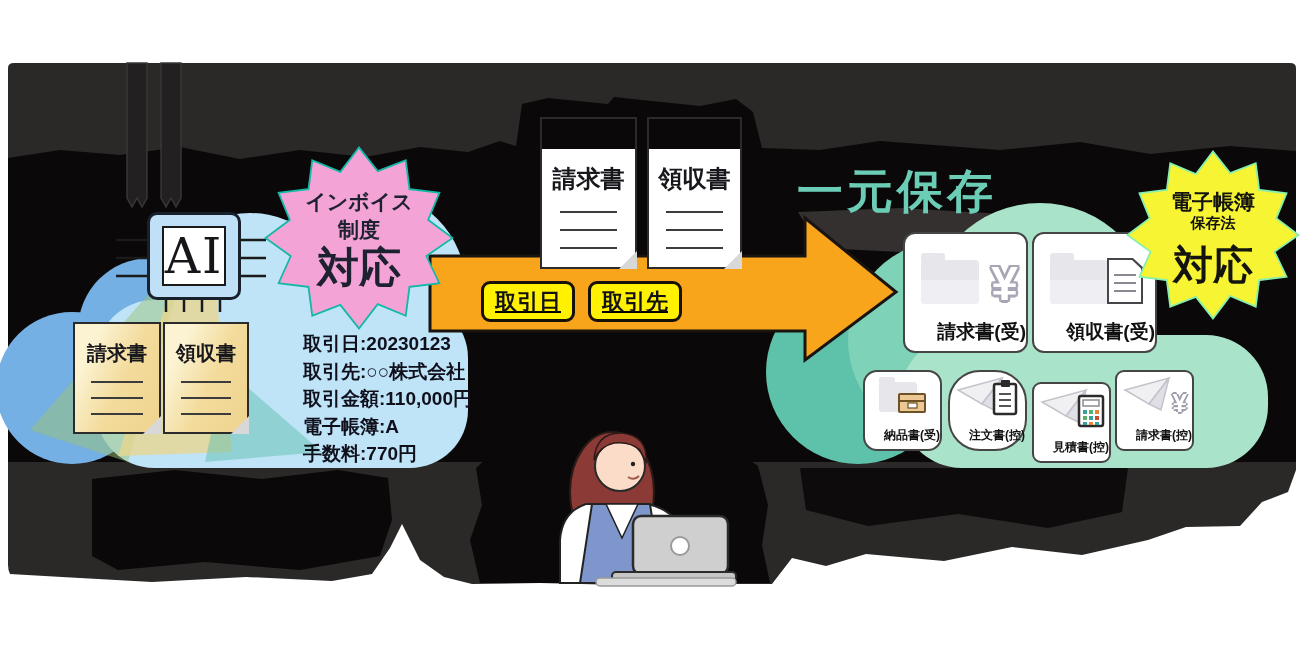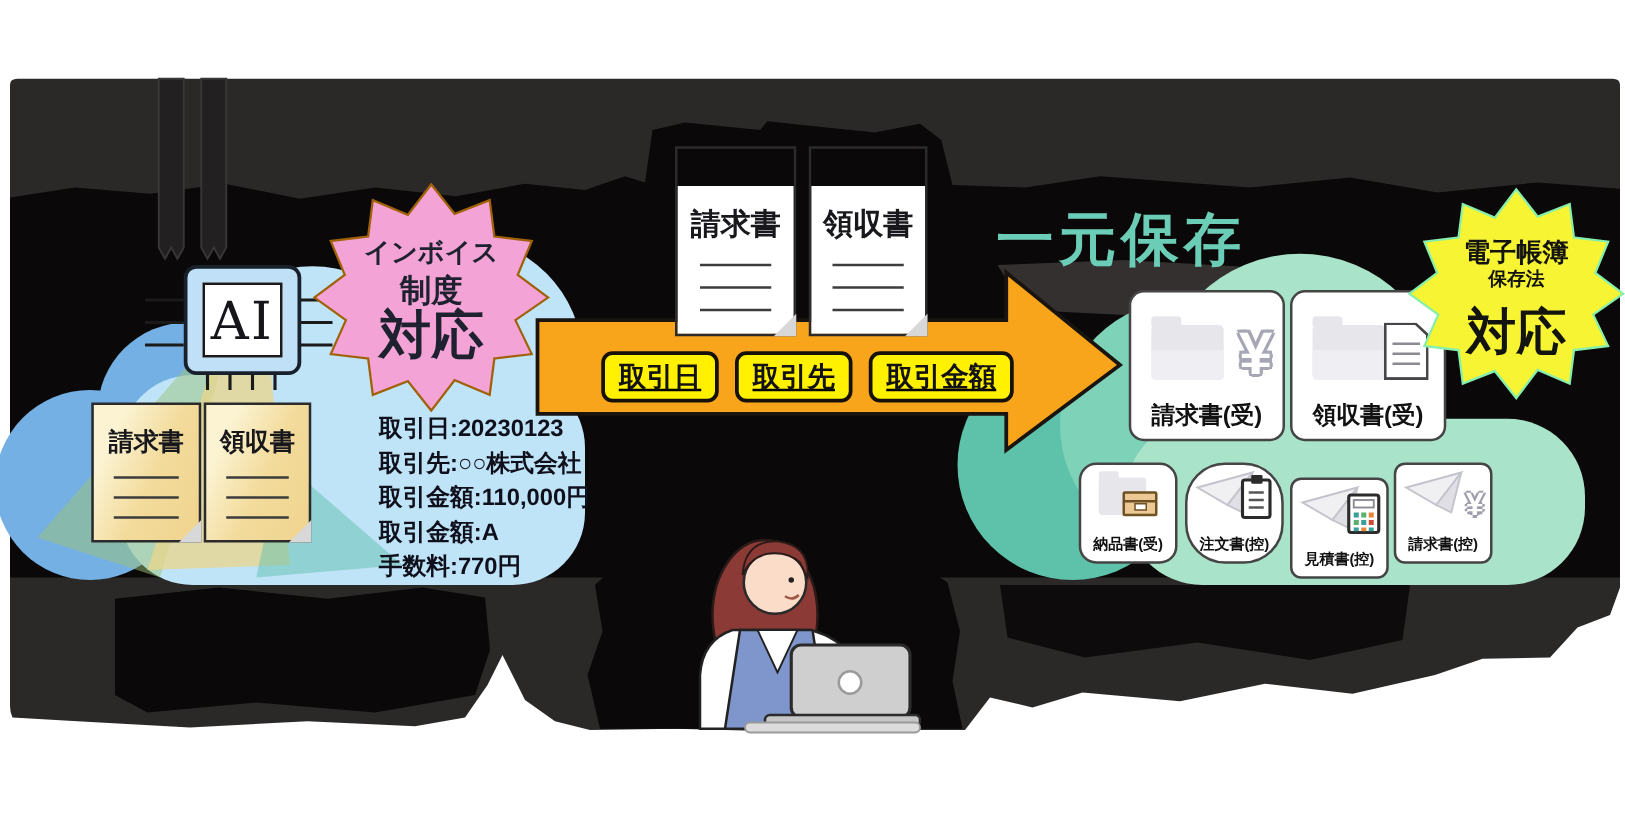--- a/index.html
+++ b/index.html
@@ -6,21 +6,21 @@
   .canvas{position:relative;width:1300px;height:650px;background:#ffffff;overflow:hidden;
           font-family:"Liberation Sans","DejaVu Sans",sans-serif;}
   .abs{position:absolute;}
   svg.bg{position:absolute;left:0;top:0;}
 
   
   .chip{left:147px;top:212px;width:88px;height:82px;background:#BFE0F6;border:3px solid #18202b;
         border-radius:10px;display:flex;align-items:center;justify-content:center;z-index:3;}
   .chip-inner{width:60px;height:56px;background:#ffffff;border:2.5px solid #1a1a1a;
         display:flex;align-items:center;justify-content:center;
-        font-family:"DejaVu Serif","Liberation Serif",serif;font-size:42px;color:#15151a;letter-spacing:2px;}
+        font-family:"DejaVu Serif","Liberation Serif",serif;font-size:49px;color:#15151a;letter-spacing:2px;}
 
   
   .doc{border:2.5px solid #2b2b2b;box-sizing:border-box;z-index:3;}
   .doc .title{text-align:center;font-weight:bold;color:#17171c;}
   .doc .rule{border-top:2.5px solid #3c3c3c;width:62%;margin:0 auto;}
   .fold{position:absolute;right:-2px;bottom:-2px;width:0;height:0;border-style:solid;
         border-width:0 0 18px 18px;border-color:transparent transparent #d8d8d8 transparent;}
   .doc-left{width:88px;height:112px;background:linear-gradient(115deg,#FBF3D2 20%,#F3DB9C 55%,#EFD48E);}
   .doc-left .title{font-size:20px;margin-top:16px;}
   .doc-left .rule{margin-top:14px;border-top-width:2px;}
@@ -29,38 +29,38 @@
   .doc-mid .rule{margin-top:16px;}
 
   
   .info{left:303px;top:330px;z-index:3;color:#10101c;font-weight:bold;font-size:19px;line-height:27.5px;white-space:nowrap;}
 
   
   .star{z-index:6;
     --starclip:polygon(100% 50%,86% 60%,93% 75%,77% 77%,75% 93%,60% 86.5%,50% 100%,40% 87%,25% 93%,23% 77%,7% 75%,13.5% 60%,0% 50%,13% 40%,7% 25%,23% 23%,25% 7%,40% 13.5%,50% 0%,60% 13%,75% 7%,77% 23%,93% 25%,87% 40%);}
   .star, .star-fill{clip-path:var(--starclip);}
   .star-fill{position:absolute;left:3px;top:3px;right:3px;bottom:3px;}
-  .star-pink{left:250px;top:146px;width:190px;height:184px;background:#a16207;}
+  .star-pink{left:264px;top:146px;width:190px;height:184px;background:#14b8a6;}
   .star-pink .star-fill{background:#F3A3D6;}
   .star-yellow{left:1126px;top:150px;width:174px;height:170px;background:#86efac;}
   .star-yellow .star-fill{background:#F7F433;}
   .star-text{position:absolute;left:0;right:0;text-align:center;font-weight:bold;color:#1d2130;z-index:2;}
 
   
   .unify{left:772px;top:161px;width:250px;text-align:center;font-size:46px;font-weight:bold;
          color:#6CCDB6;letter-spacing:4px;z-index:5;white-space:nowrap;}
 
   
   .tags{left:481px;top:281px;display:flex;gap:13px;z-index:5;text-decoration:underline;}
   .tag{background:#FFF100;border:3px solid #151008;border-radius:9px;height:31px;padding:2px 11px;
        display:flex;align-items:center;justify-content:center;font-size:22px;font-weight:bold;color:#121212;white-space:nowrap;}
 
   
   .card{background:#fff;border:2.5px solid #454545;border-radius:12px;box-sizing:border-box;z-index:4;}
-  .card .label{position:absolute;left:0;right:0;bottom:6px;text-align:center;font-weight:bold;color:#111;margin-top:44px;}
+  .card .label{position:absolute;left:0;right:0;bottom:6px;text-align:right;font-weight:bold;color:#111;margin-top:44px;}
   .card-big{width:125px;height:121px;}
   .card-big .label{font-size:19px;}
   .card-sm{width:79px;height:81px;border-radius:9px;border-width:2px;}
   .card-sm .label{font-size:12px;bottom:5px;}
 
   .folder{position:absolute;background:#E7E7EB;border-radius:4px;}
   .folder::before{content:"";position:absolute;left:0;top:-7px;width:24px;height:8px;background:#E7E7EB;border-radius:3px 3px 0 0;}
   .folder-front{position:absolute;left:0;right:0;bottom:0;height:55%;background:#EFEFF3;border-radius:0 0 4px 4px;}
 
   .yen-big{position:absolute;right:8px;top:22px;font-size:48px;font-weight:bold;color:#fff;z-index:2;
@@ -166,28 +166,28 @@
     <div class="rule"></div>
       <div class="rule"></div>
       <div class="rule"></div>
     <div class="fold"></div>
   </div>
 
   <div class="abs info">
     <div>取引日:20230123</div>
     <div>取引先:○○株式会社</div>
     <div>取引金額:110,000円</div>
-    <div>取引金額:A</div>
+    <div>電子帳簿:A</div>
     <div>手数料:770円</div>
   </div>
 
   <div class="abs star star-pink">
     <div class="star-fill"></div>
     <div class="star-text" style="top:42px;font-size:21px;">インボイス</div>
-    <div class="star-text" style="top:70px;font-size:25px;">制度</div>
+    <div class="star-text" style="top:70px;font-size:21px;">制度</div>
     <div class="star-text" style="top:94px;font-size:42px;">対応</div>
   </div>
 
   <div class="abs doc doc-mid" style="left:540px;top:117px;">
     <div class="title">請求書</div>
     <div class="rule"></div>
       <div class="rule"></div>
       <div class="rule"></div>
     <div class="fold"></div>
   </div>
@@ -195,21 +195,20 @@
     <div class="title">領収書</div>
     <div class="rule"></div>
       <div class="rule"></div>
       <div class="rule"></div>
     <div class="fold"></div>
   </div>
 
   <div class="abs tags">
     <div class="tag">取引日</div>
     <div class="tag">取引先</div>
-    <div class="tag">取引金額</div>
   </div>
 
   <div class="abs unify">一元保存</div>
 
   <div class="abs card card-big" style="left:903px;top:232px;">
     <div class="folder" style="left:16px;top:26px;width:58px;height:44px;">
         <div class="folder-front"></div>
       </div>
     <div class="yen-big">¥</div>
     <div class="label">請求書(受)</div>

